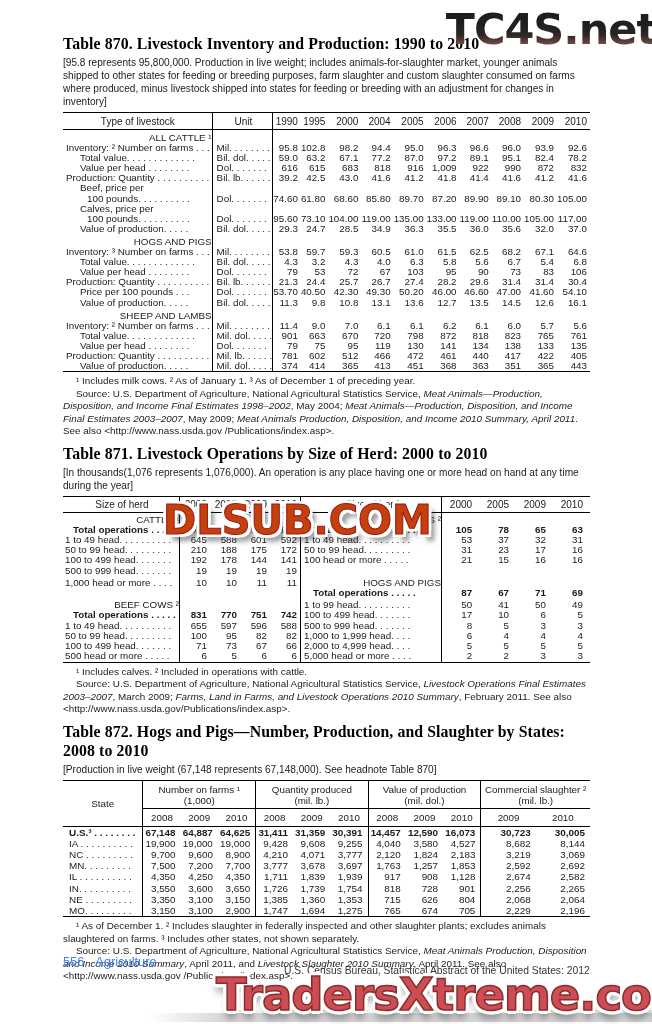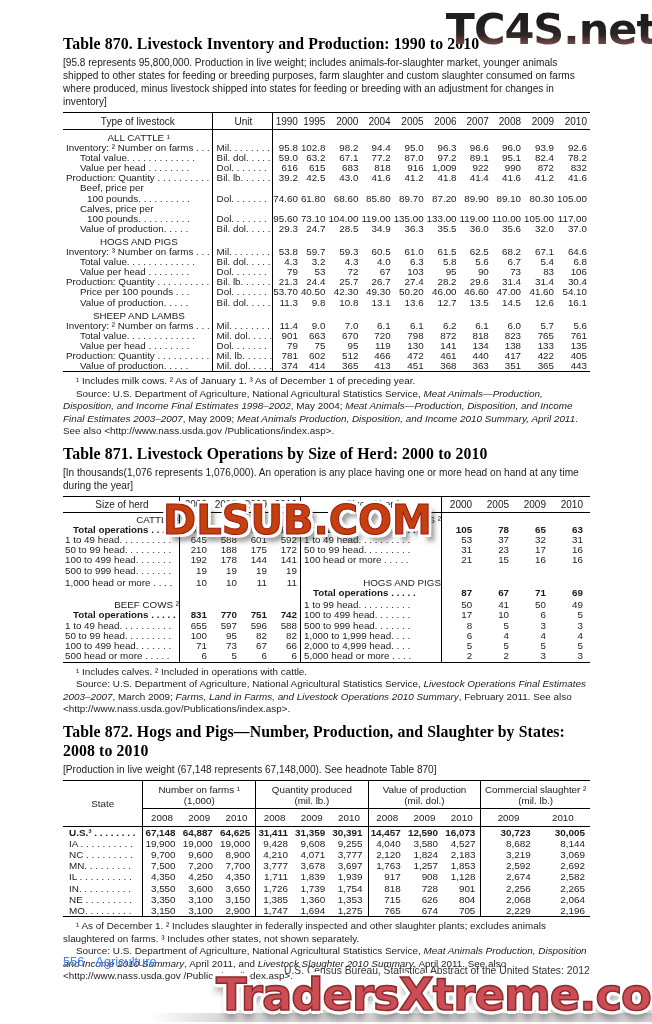--- a/index.html
+++ b/index.html
@@ -16,21 +16,21 @@
   .b{font-weight:bold !important}
   .c{text-align:center}
   .t870{border-top:1.5px solid #000;border-bottom:1.5px solid #000;font-size:9.8px}
   .t870 thead th{border-bottom:1px solid #000;font-size:10px;padding:3px 2px 2px}
   .t870 td{line-height:10.1px}
   .t870 .lbl{width:146px;border-right:1px solid #000;padding-left:3px}
   .t870 .unit{width:56px;border-right:1px solid #000;padding-left:4px}
   .t870 .num{text-align:right;padding-right:3px}
   .t870 .ind1{padding-left:17px}
   .t870 .ind2{padding-left:24px}
-  .t870 .sechd{padding-top:3px;text-align:center}
+  .t870 .sechd{padding-top:3px;text-align:right}
   .t871{border-top:1.5px solid #000;border-bottom:1.5px solid #000;font-size:9.8px;margin-top:2px}
   .t871 thead th{border-bottom:1px solid #000;font-size:10px;padding:2px 0 2px;text-align:center}
   .t871 td{line-height:10.2px}
   .t871 .lblL{width:106px;border-right:1px solid #000;padding-left:2px}
   .t871 .numL{width:27px;text-align:right;padding-right:3px}
   .t871 .lblR{width:128px;border-left:1px solid #000;border-right:1px solid #000;padding-left:3px}
   .t871 .numR{text-align:right;padding-right:7px}
   .t871 td.lblL.b{padding-left:10px}
   .t871 td.lblR.b{padding-left:12px}
   .t871 .hd{text-align:right;padding-top:2px}

